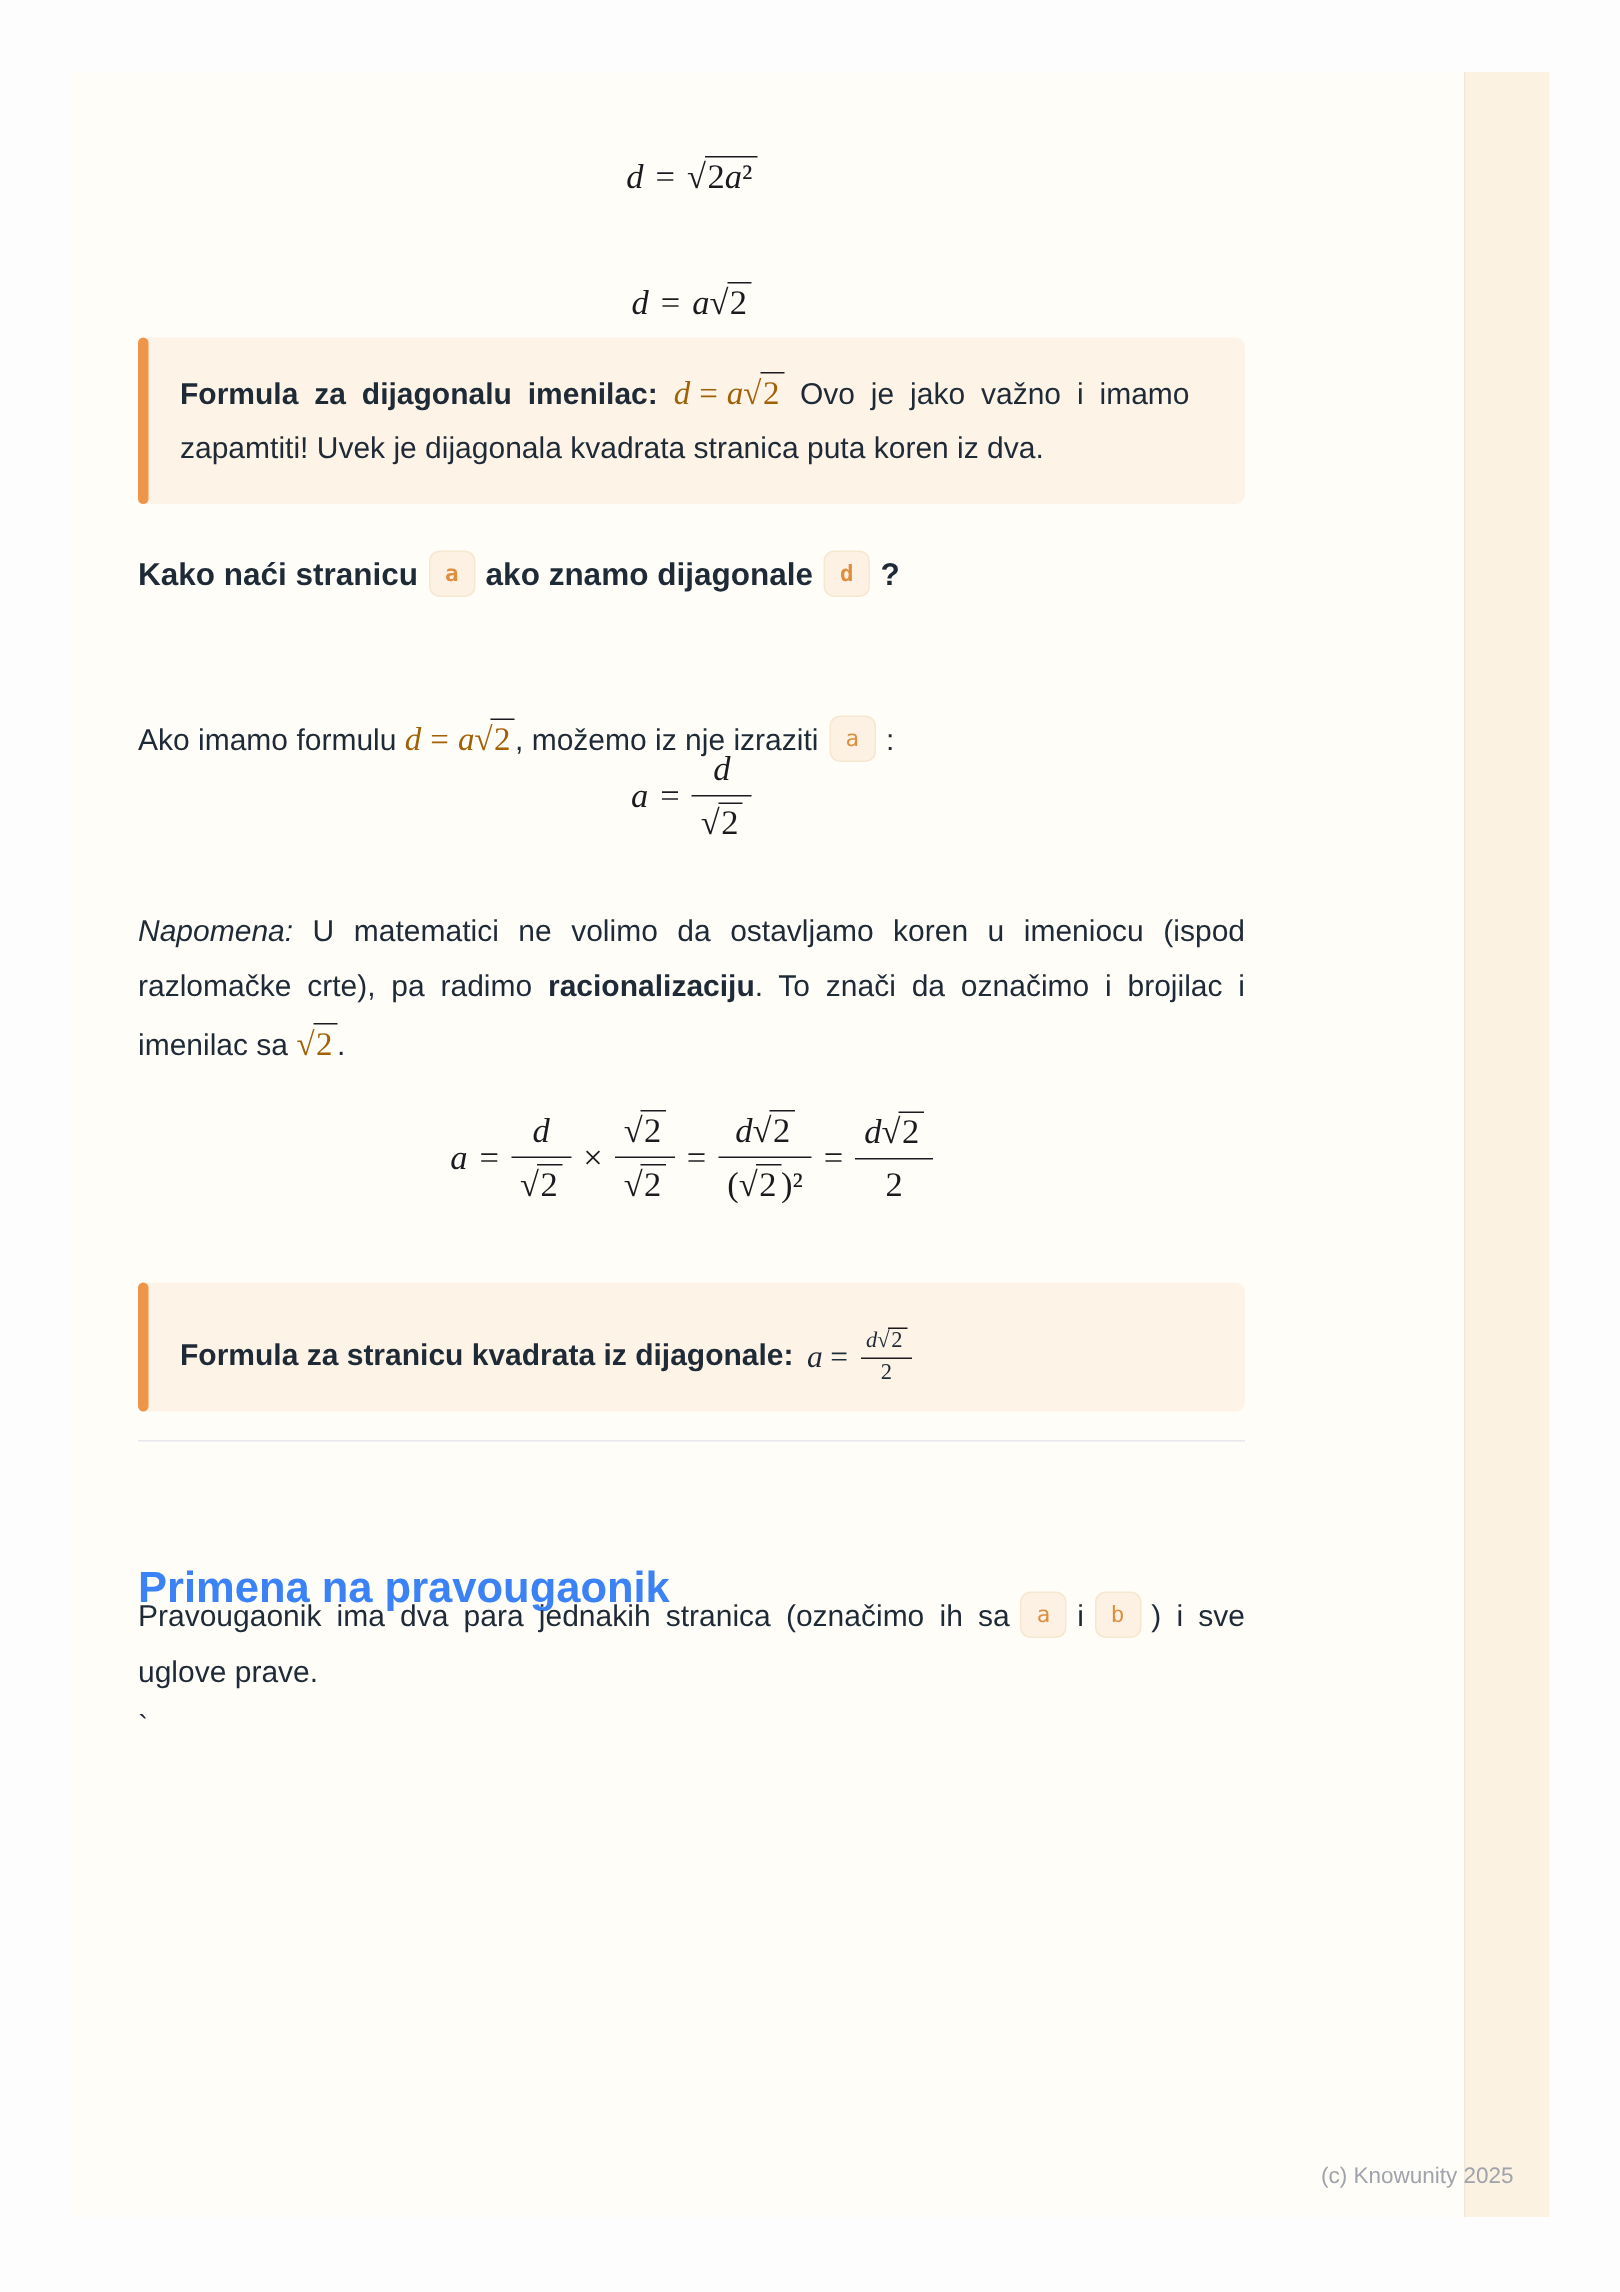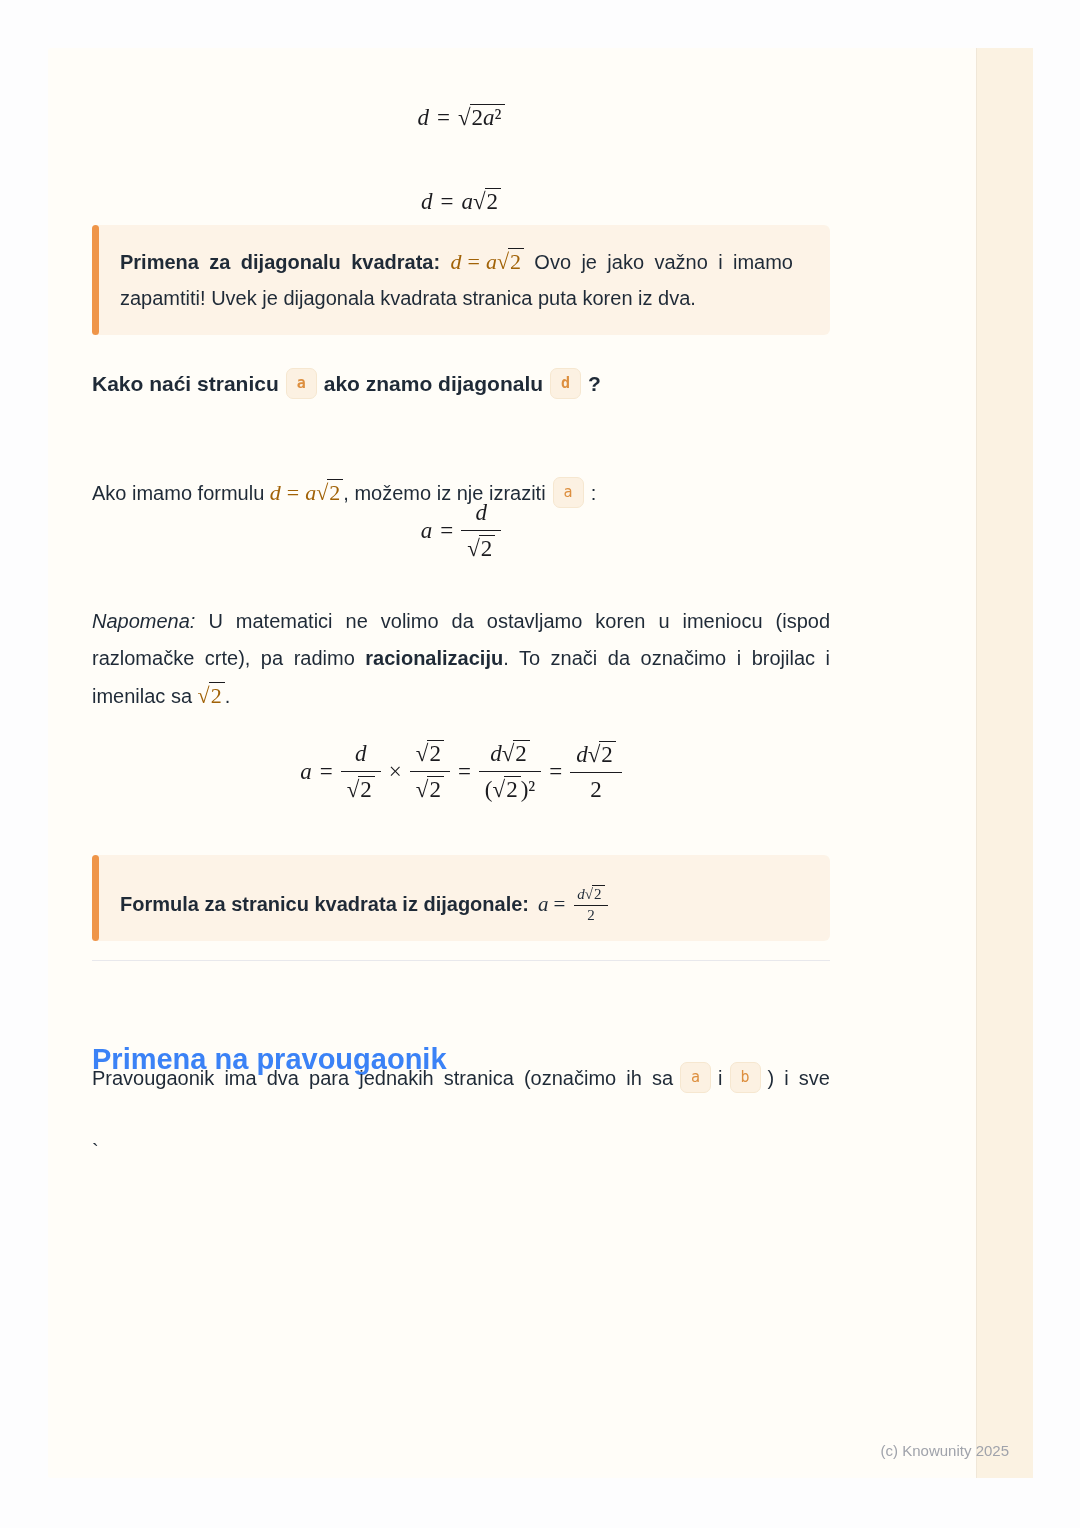--- a/index.html
+++ b/index.html
@@ -109,25 +109,25 @@
     <div class="block" style="top:140px;">
       <div class="mrow">
           <i>d</i>
           <span class="op">=</span>
           <i>a</i>
           <span class="rt"><span>√</span><span class="rb">2</span></span>
         </div>
     </div>
 
     <div class="callout" style="top:177px;">
-      <div class="cline jline"><b class="sb">Primena za dijagonalu kvadrata:</b> <span class="imath"><i>d</i><span class="op">=</span><i>a</i><span class="rt"><span>√</span><span class="rb">2</span></span></span> <span>Ovo je jako važno i imamo</span></div>
+      <div class="cline jline"><b class="sb">Formula za dijagonalu imenilac:</b> <span class="imath"><i>d</i><span class="op">=</span><i>a</i><span class="rt"><span>√</span><span class="rb">2</span></span></span> <span>Ovo je jako važno i imamo</span></div>
       <div class="cline"><span>zapamtiti! Uvek je dijagonala kvadrata stranica puta koren iz dva.</span></div>
     </div>
 
-    <div class="block heading1" style="top:320px;"><span>Kako naći stranicu</span><span class="chip">a</span><span>ako znamo dijagonalu</span><span class="chip">d</span><span>?</span></div>
+    <div class="block heading1" style="top:320px;"><span>Kako naći stranicu</span><span class="chip">a</span><span>ako znamo dijagonale</span><span class="chip">d</span><span>?</span></div>
 
     <div class="block lline" style="top:378px;margin-top:48px;"><span>Ako imamo formulu</span> <span class="imath"><i>d</i><span class="op">=</span><i>a</i><span class="rt"><span>√</span><span class="rb">2</span></span></span><span>, možemo iz nje izraziti</span><span class="chip">a</span><span>:</span></div>
 
     <div class="block" style="top:452px;">
       <div class="mrow">
           <i>a</i>
           <span class="op">=</span>
           <span class="frac">
             <span class="num"><i>d</i></span>
             <span class="den"><span class="rt"><span>√</span><span class="rb">2</span></span></span>
@@ -177,20 +177,21 @@
           </span>
         </div>
     </div>
 
     <div class="divider" style="top:912px;"></div>
 
     <div class="block heading2" style="top:995px;">Primena na pravougaonik</div>
 
     <div class="block" style="top:1012px;">
       <div class="jline"><span>Pravougaonik ima dva para jednakih stranica (označimo ih sa</span><span class="chip">a</span><span>i</span><span class="chip">b</span><span>) i sve</span></div>
+      <div class="lline"><span>uglove prave.</span></div>
     </div>
 
     <div class="block backtick" style="top:1092px;">`</div>
 
   </div>
 
   <div class="copyright">(c) Knowunity 2025</div>
 </div>
 
 </body></html>

